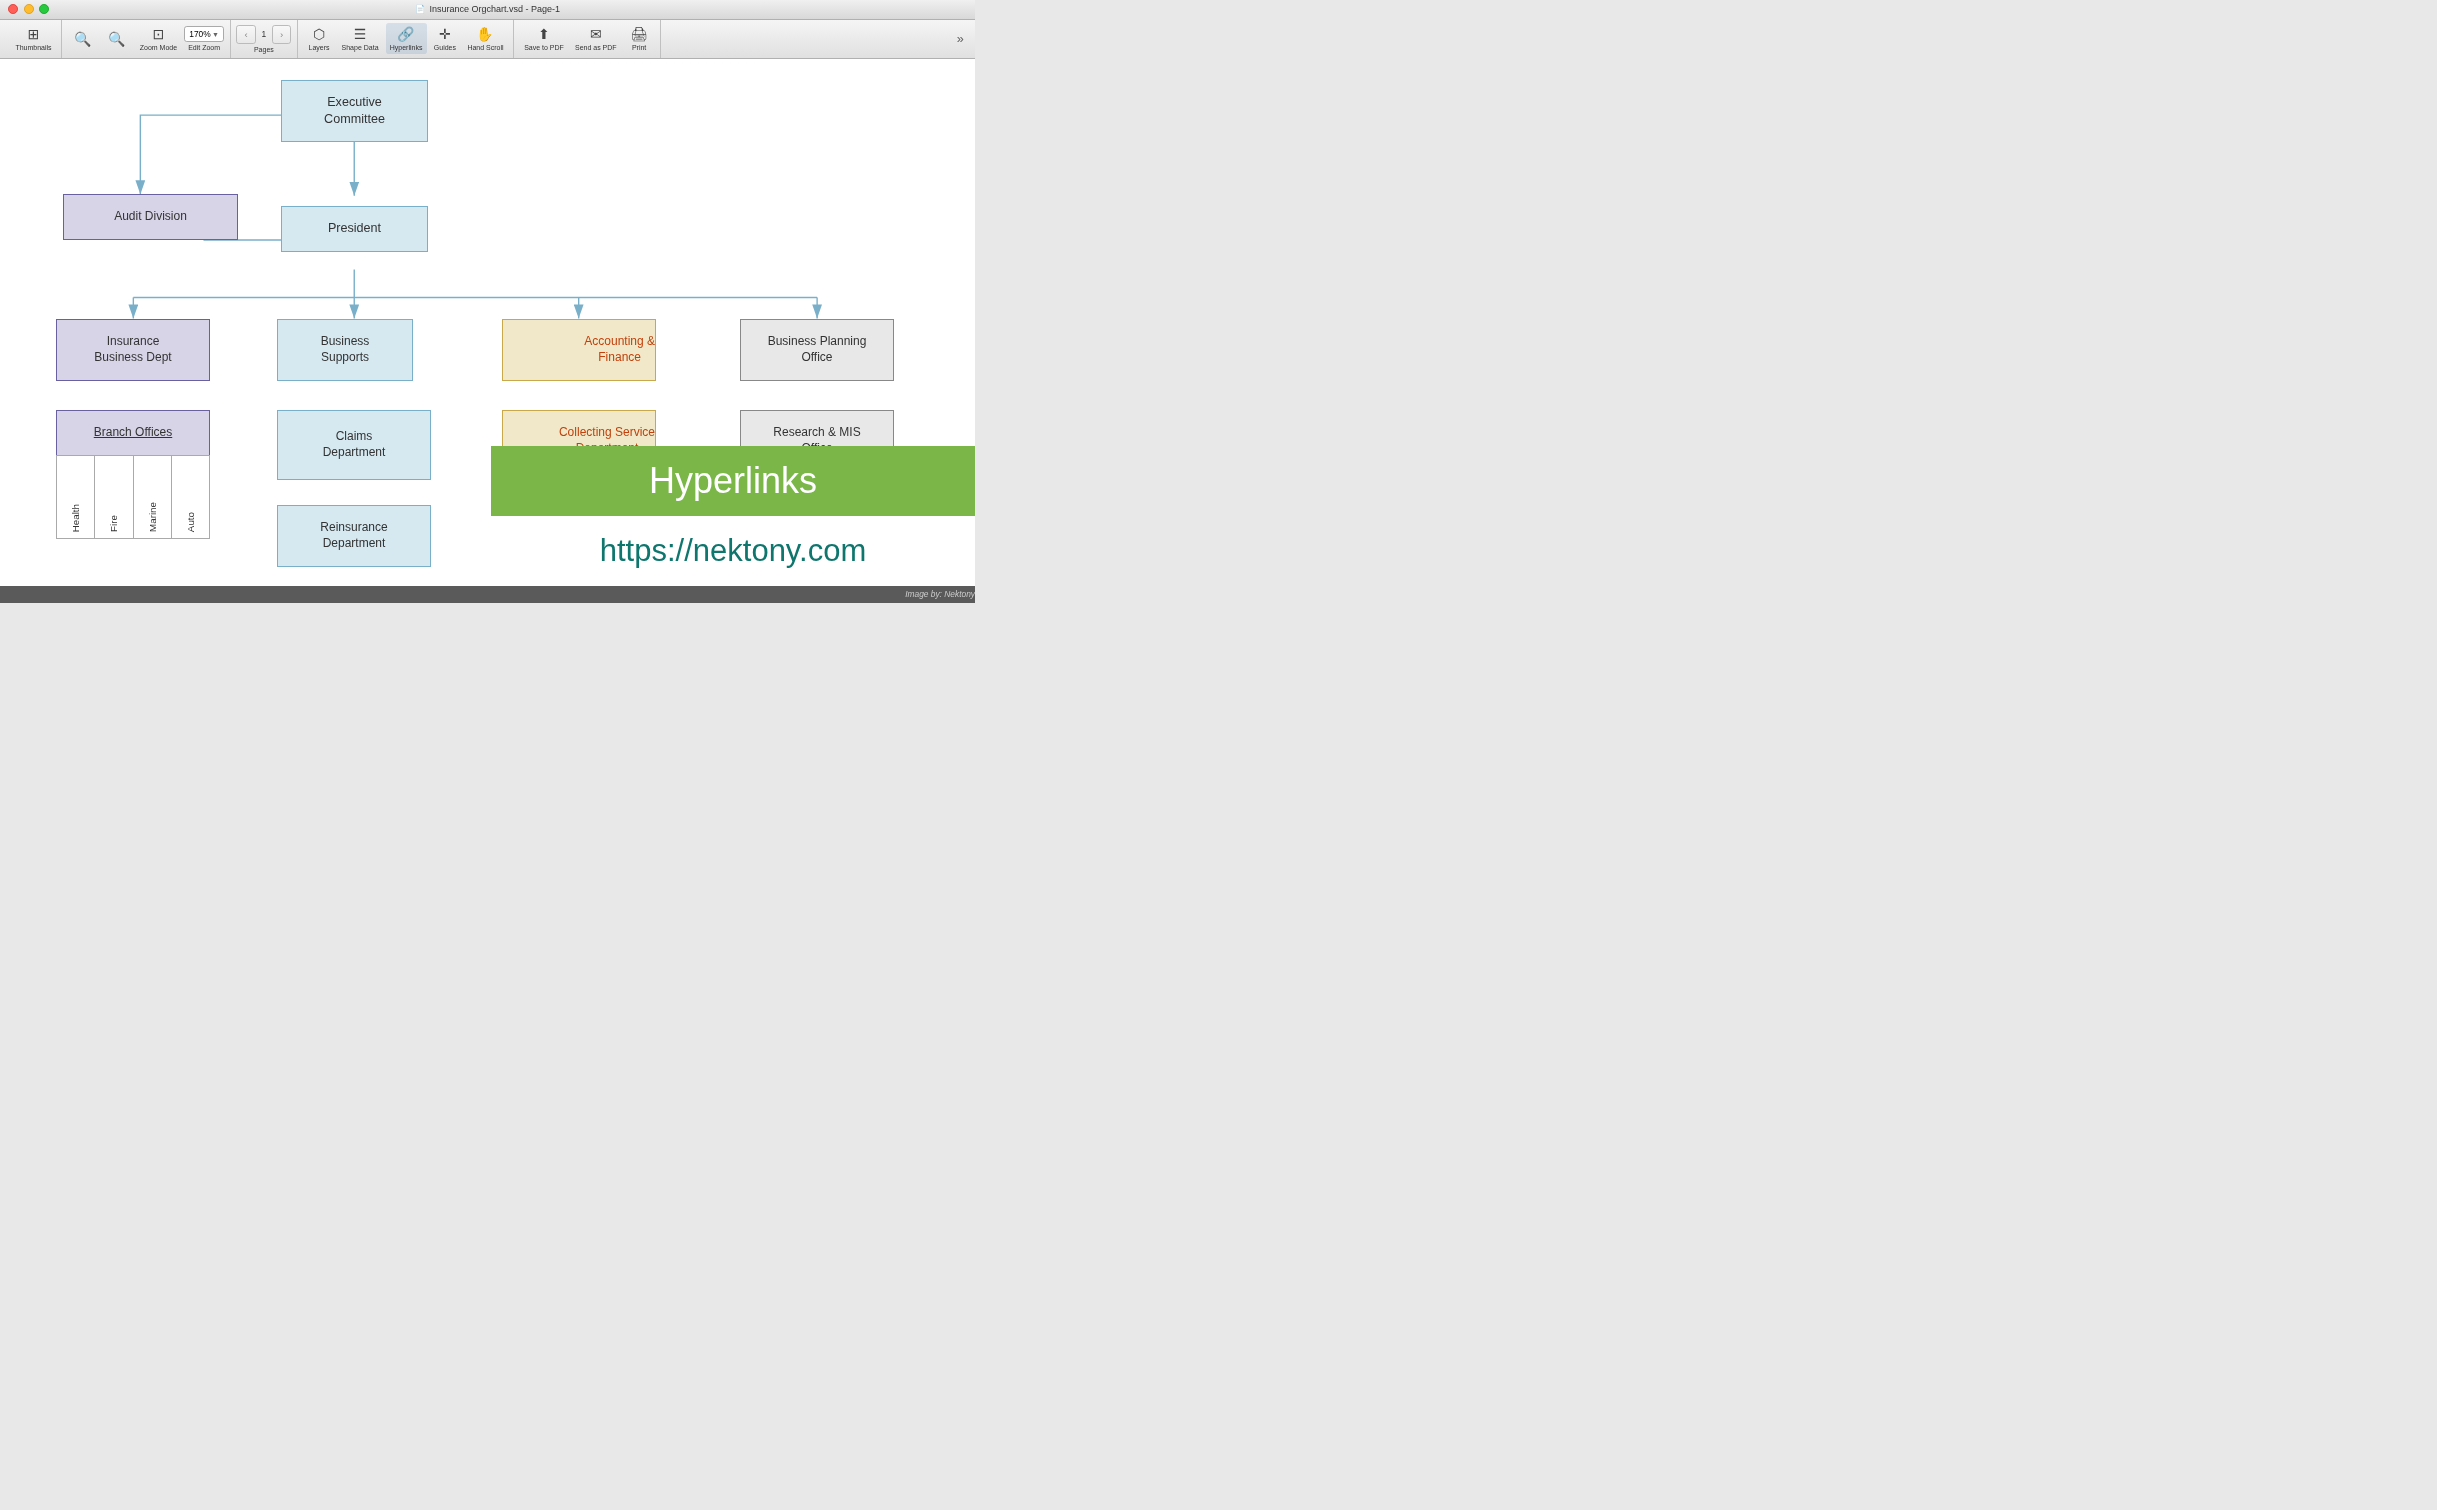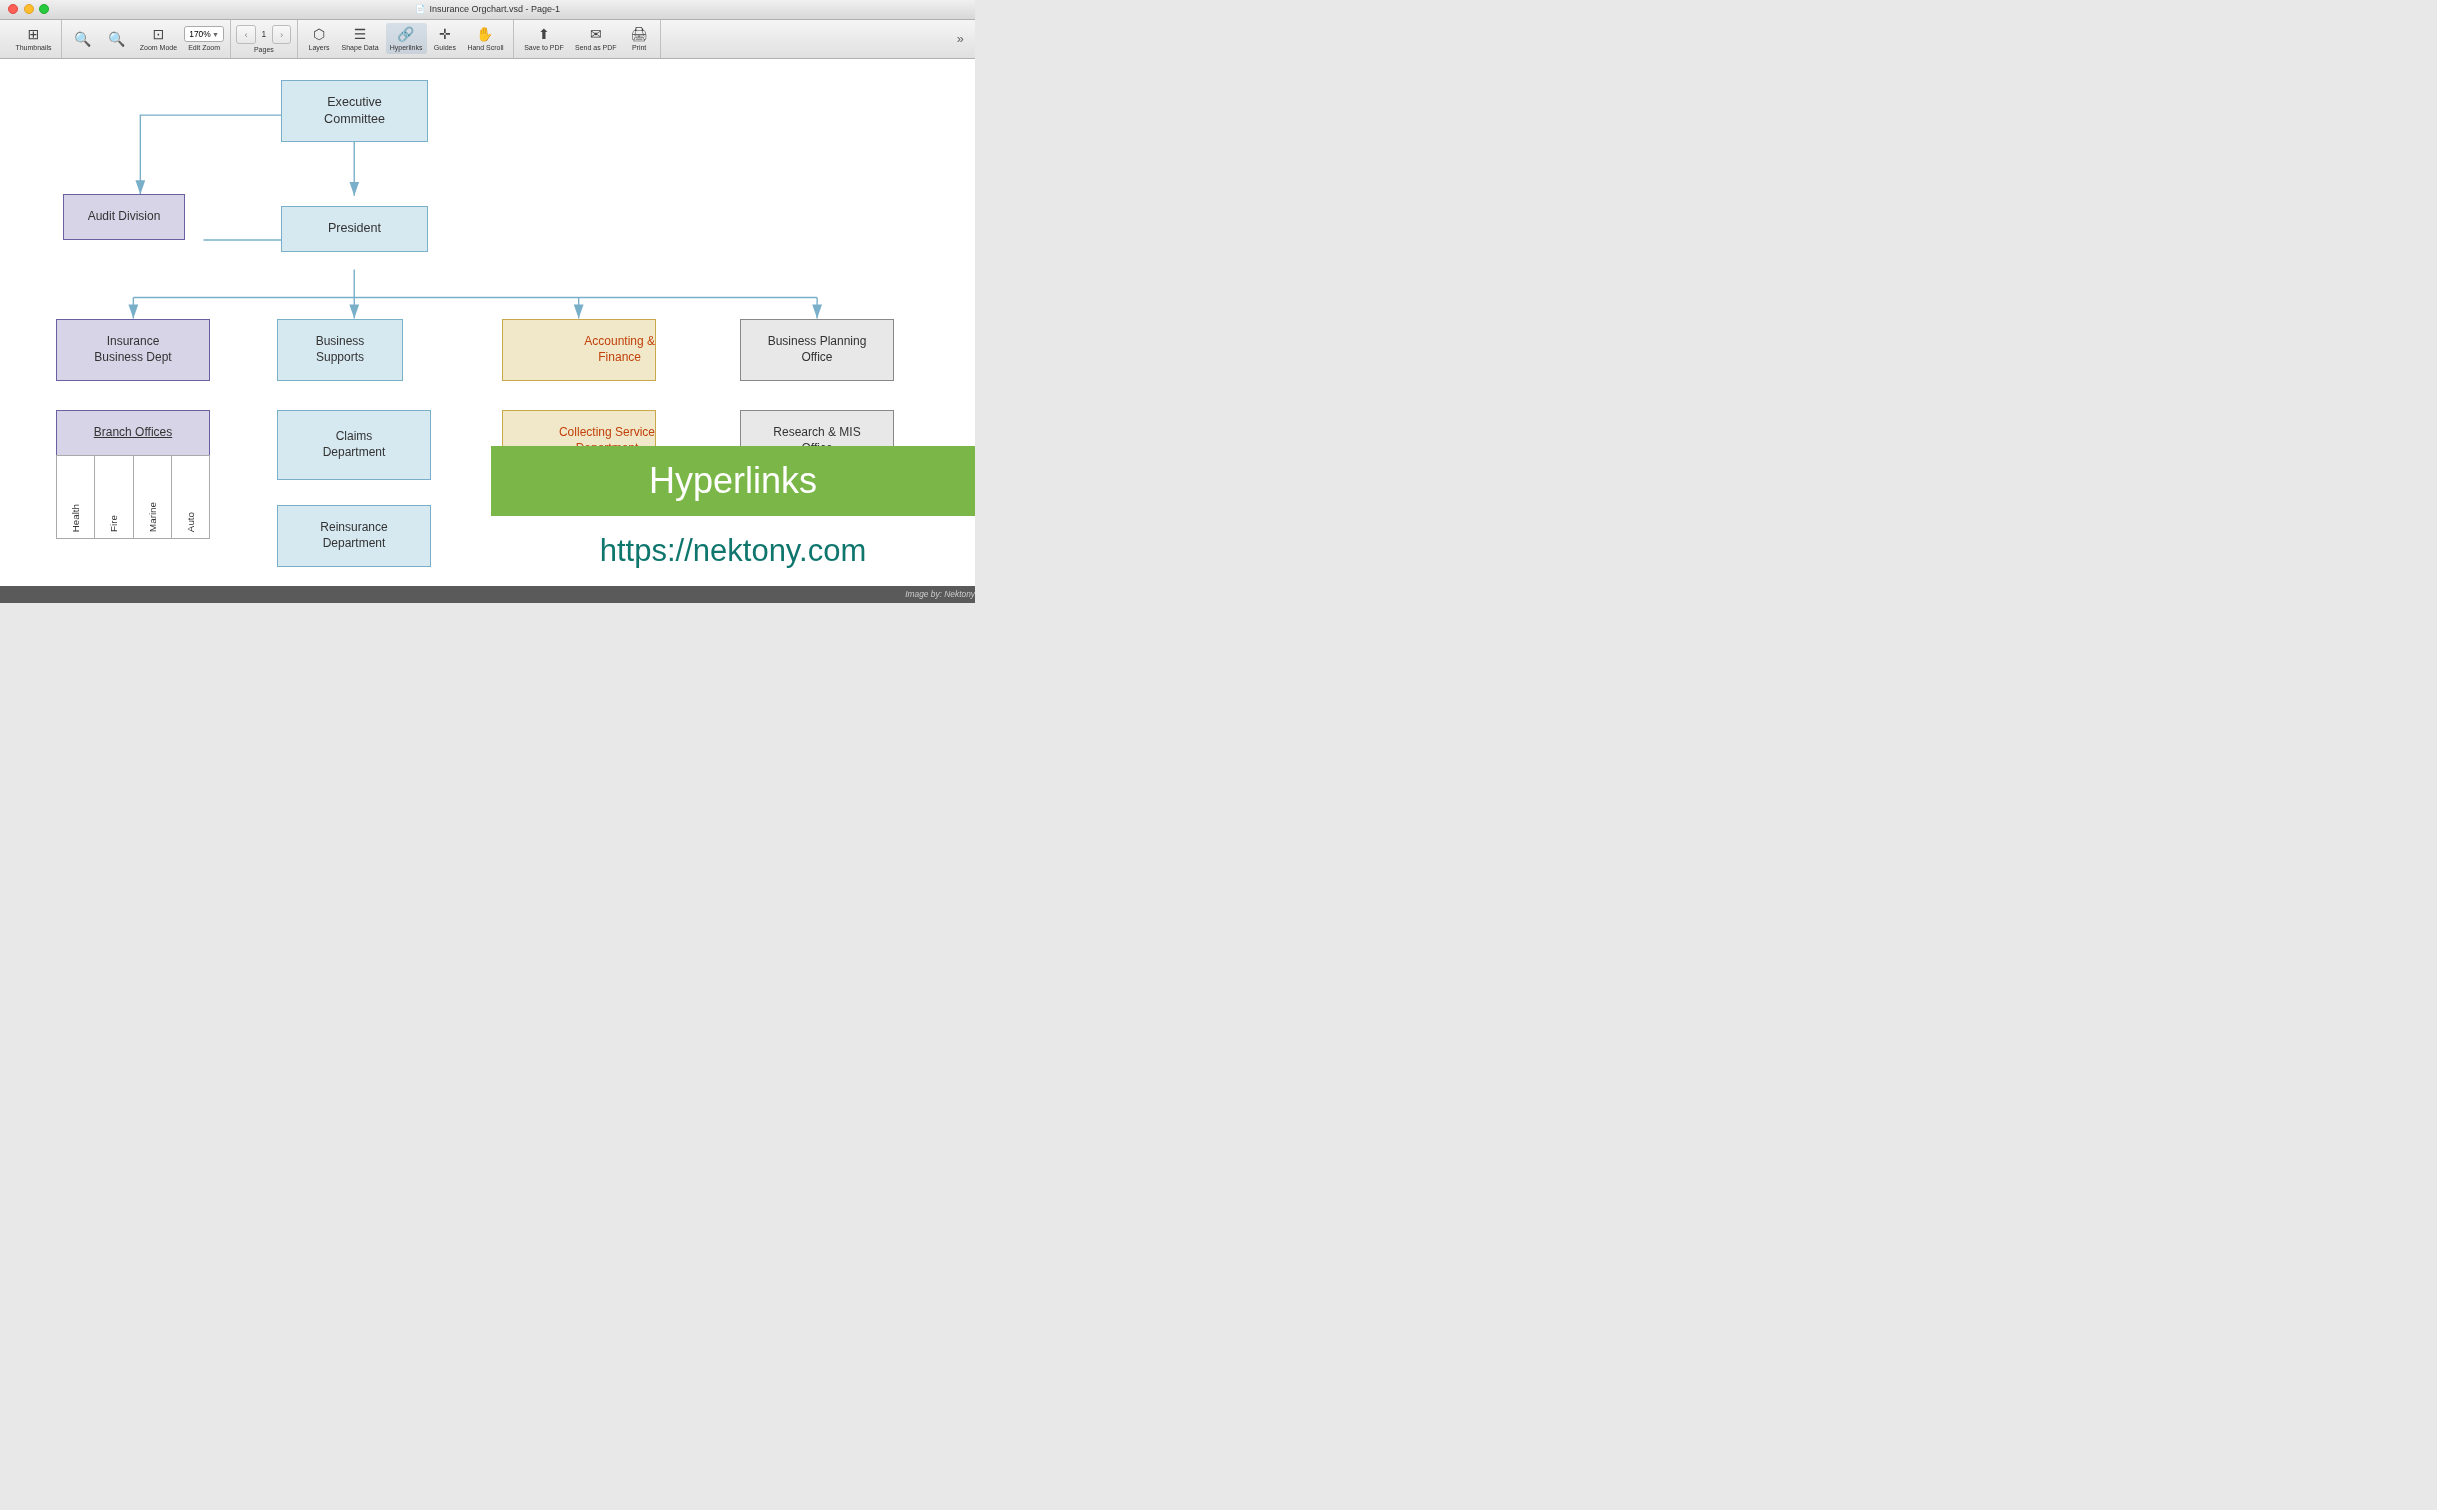--- a/index.html
+++ b/index.html
@@ -363,34 +363,34 @@
       <line x1="825" y1="340" x2="825" y2="370" stroke="#7aafca" stroke-width="2" marker-end="url(#arrowhead)"></line>
 
       <line x1="1165" y1="340" x2="1165" y2="370" stroke="#7aafca" stroke-width="2" marker-end="url(#arrowhead)"></line>
     </svg>
 
     <div class="org-box box-teal" style="left:281px; top:21px; width:147px; height:62px; font-size:12.6px;">
       <span style="white-space:pre-line;">Executive
 Committee</span>
     </div>
 
-    <div class="org-box box-purple" style="left:63px; top:135px; width:122px; height:46px; font-size:12px;">
+    <div class="org-box box-purple" style="left:63px; top:135px; width:175px; height:46px; font-size:12px;">
       <span>Audit Division</span>
     </div>
 
     <div class="org-box box-teal" style="left:281px; top:147px; width:147px; height:46px; font-size:12.6px;">
       <span>President</span>
     </div>
 
     <div class="org-box box-purple" style="left:56px; top:260px; width:154px; height:62px; font-size:12px;">
       <span style="white-space:pre-line;">Insurance
 Business Dept</span>
     </div>
 
-    <div class="org-box box-teal" style="left:277px; top:260px; width:126px; height:62px; font-size:12px;">
+    <div class="org-box box-teal" style="left:277px; top:260px; width:136px; height:62px; font-size:12px;">
       <span style="white-space:pre-line;">Business
 Supports</span>
     </div>
 
     <div class="org-box box-gold" style="left:502px; top:260px; width:154px; height:62px; font-size:12px;">
       <span style="white-space:pre-line;">Accounting &amp;
 Finance</span>
     </div>
 
     <div class="org-box box-gray" style="left:740px; top:260px; width:154px; height:62px; font-size:12px;">

